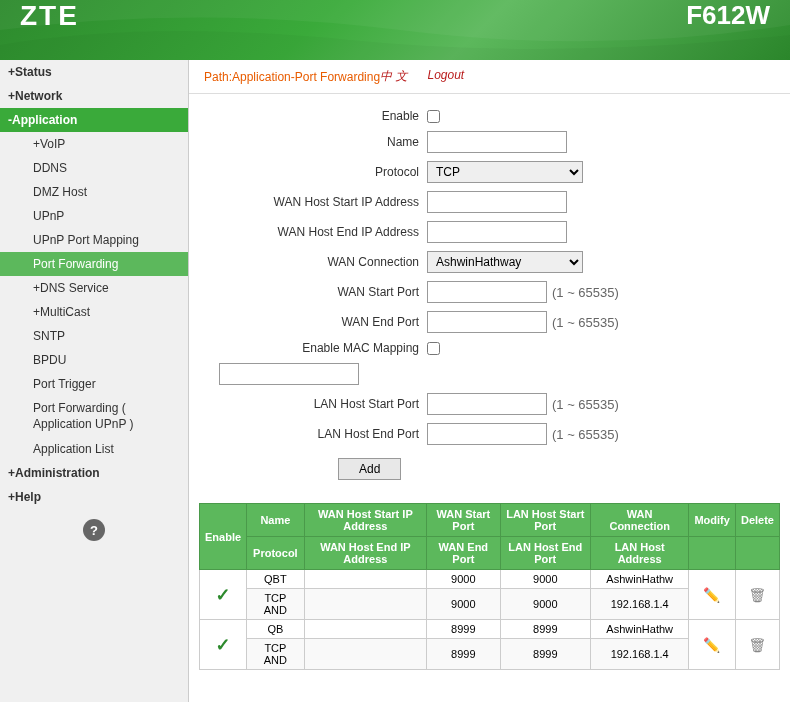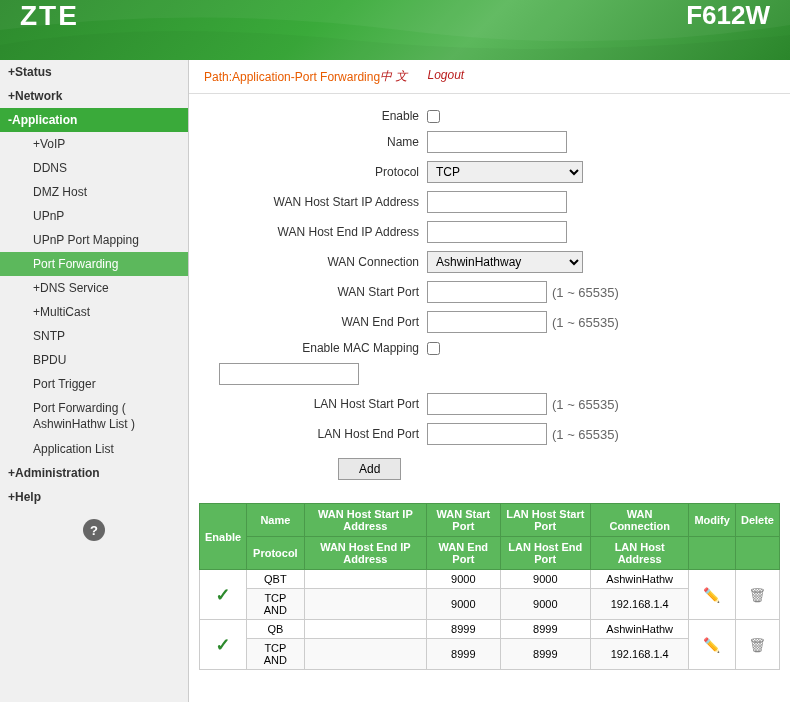--- a/index.html
+++ b/index.html
@@ -201,21 +201,21 @@
     <div class="sidebar-item sub">DDNS</div>
     <div class="sidebar-item sub">DMZ Host</div>
     <div class="sidebar-item sub">UPnP</div>
     <div class="sidebar-item sub">UPnP Port Mapping</div>
     <div class="sidebar-item sub active">Port Forwarding</div>
     <div class="sidebar-item sub">+DNS Service</div>
     <div class="sidebar-item sub">+MultiCast</div>
     <div class="sidebar-item sub">SNTP</div>
     <div class="sidebar-item sub">BPDU</div>
     <div class="sidebar-item sub">Port Trigger</div>
-    <div class="sidebar-item sub" style="line-height:1.3;">Port Forwarding ( AshwinHathw List )</div>
+    <div class="sidebar-item sub" style="line-height:1.3;">Port Forwarding ( Application UPnP )</div>
     <div class="sidebar-item sub">Application List</div>
     <div class="sidebar-item section-header">+Administration</div>
     <div class="sidebar-item section-header">+Help</div>
     <div class="help-circle">?</div>
   </div>
 
   <div class="main">
 
     <div class="breadcrumb">
       <div class="breadcrumb-path">

